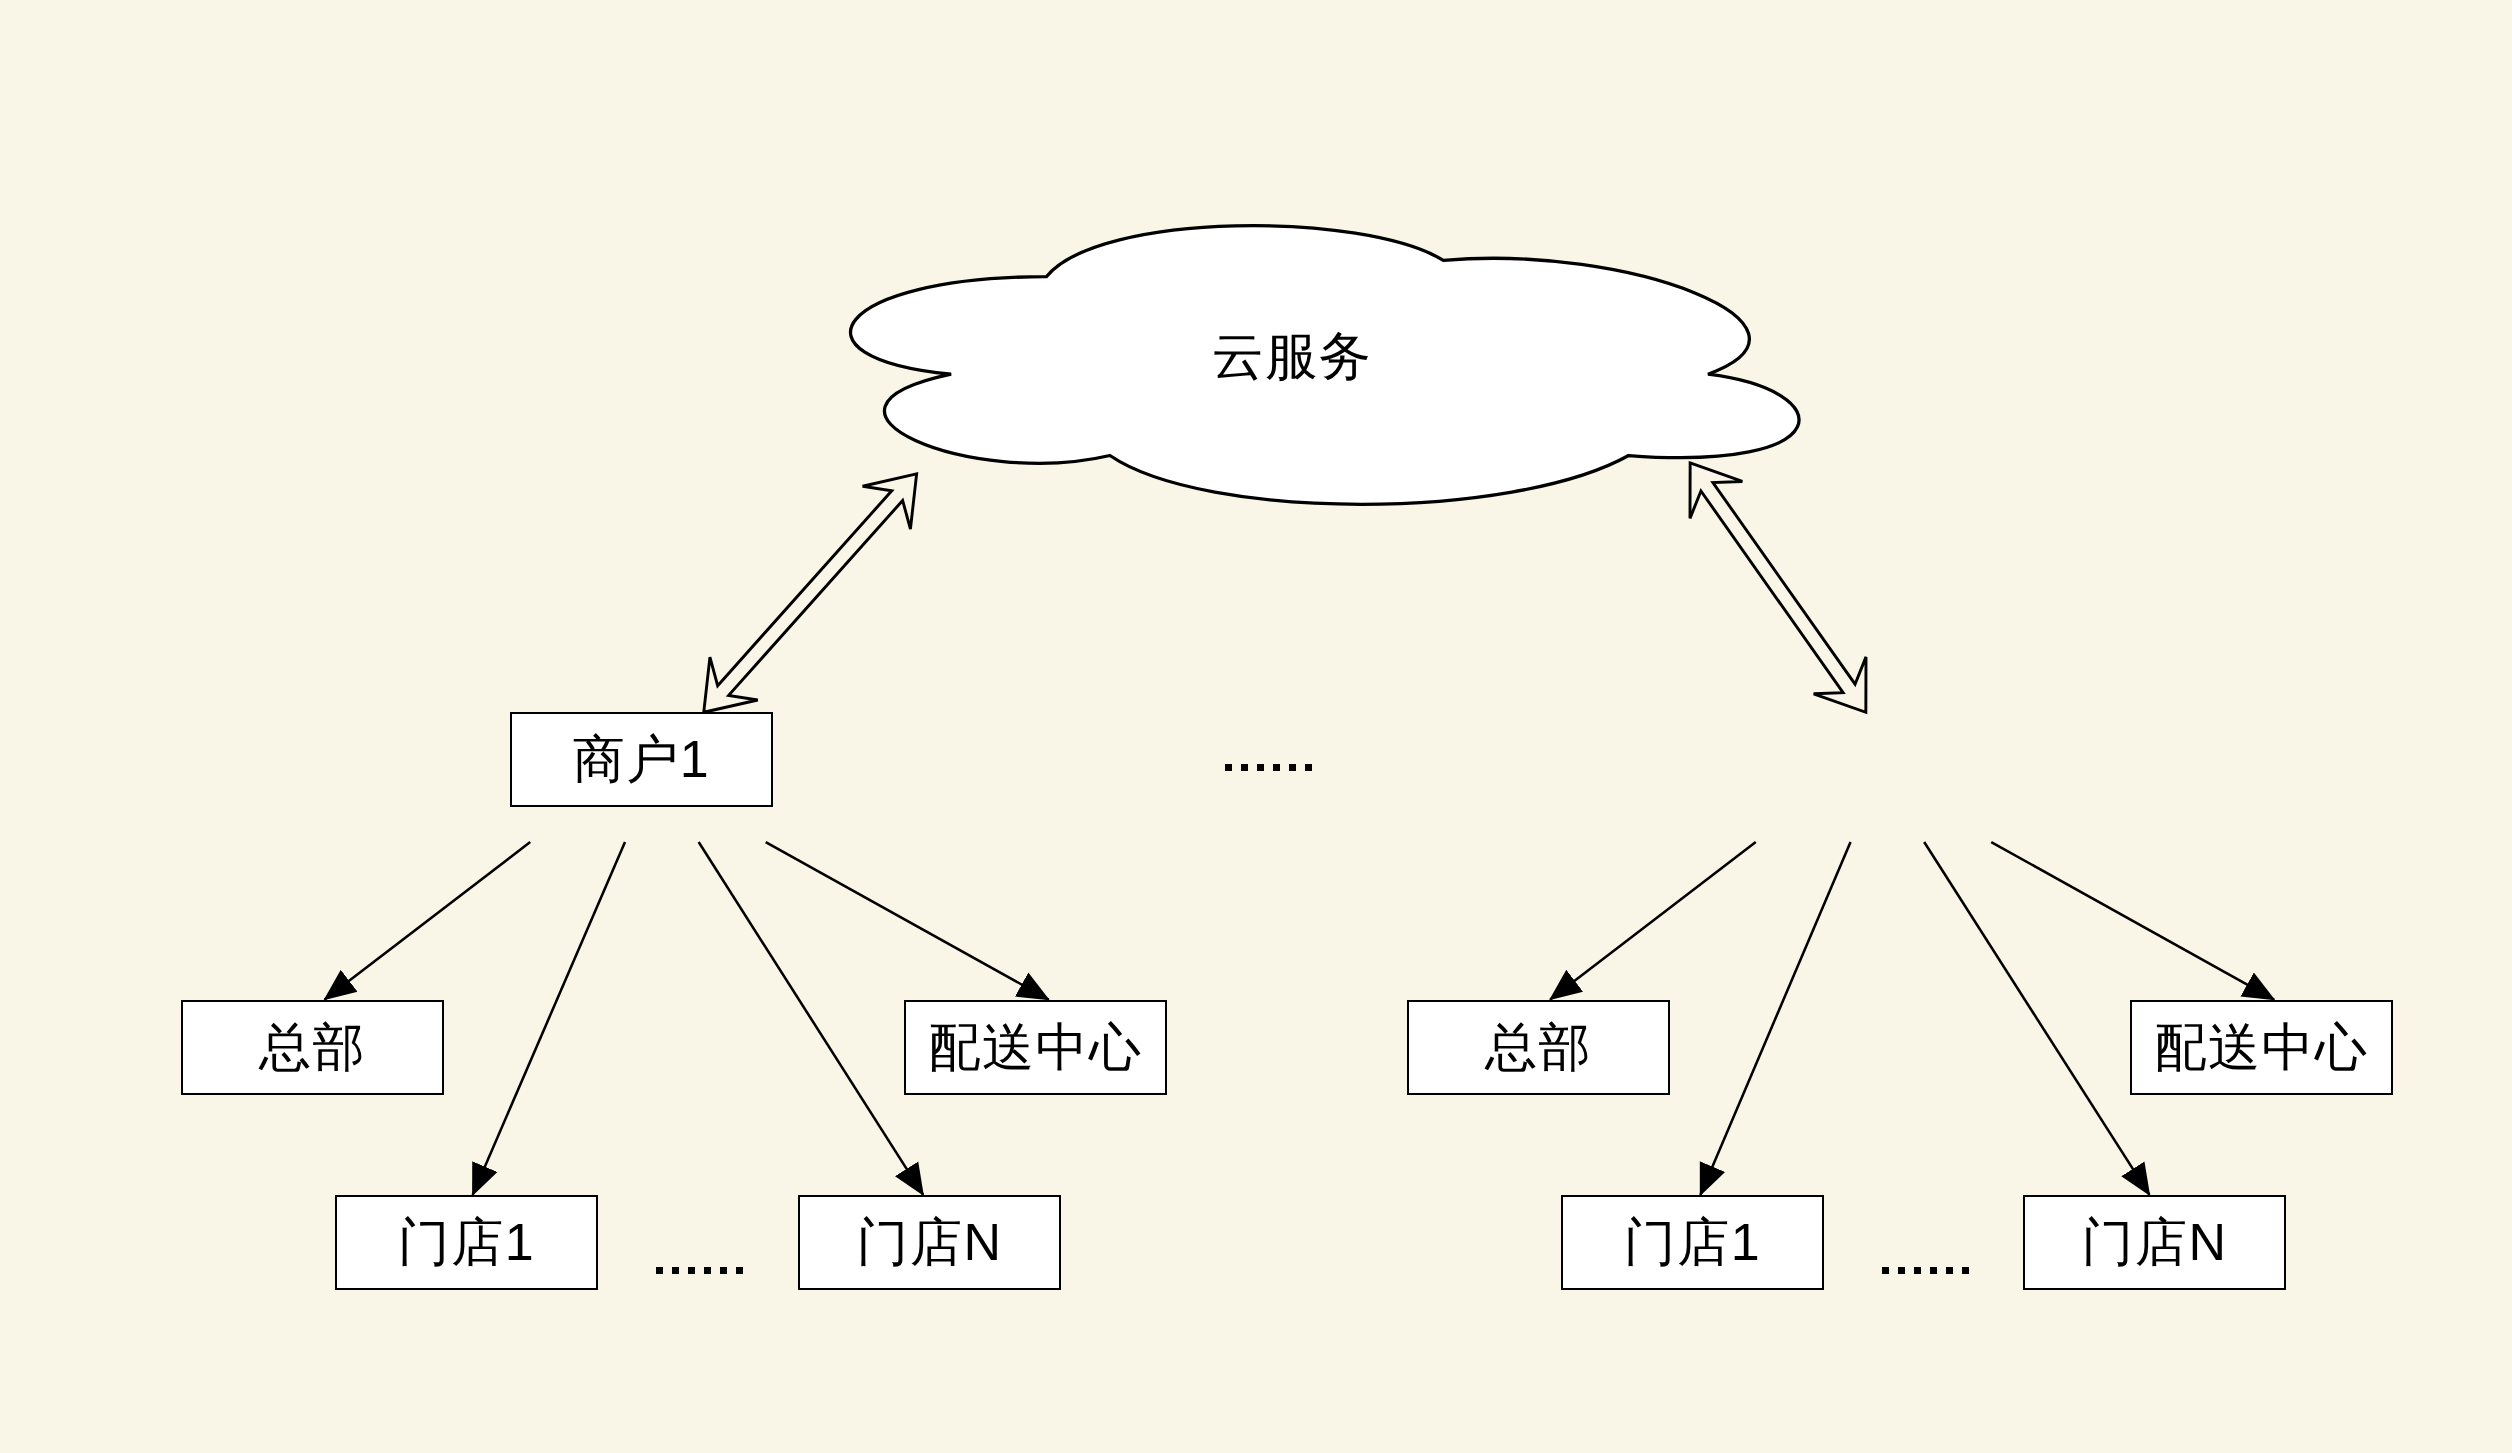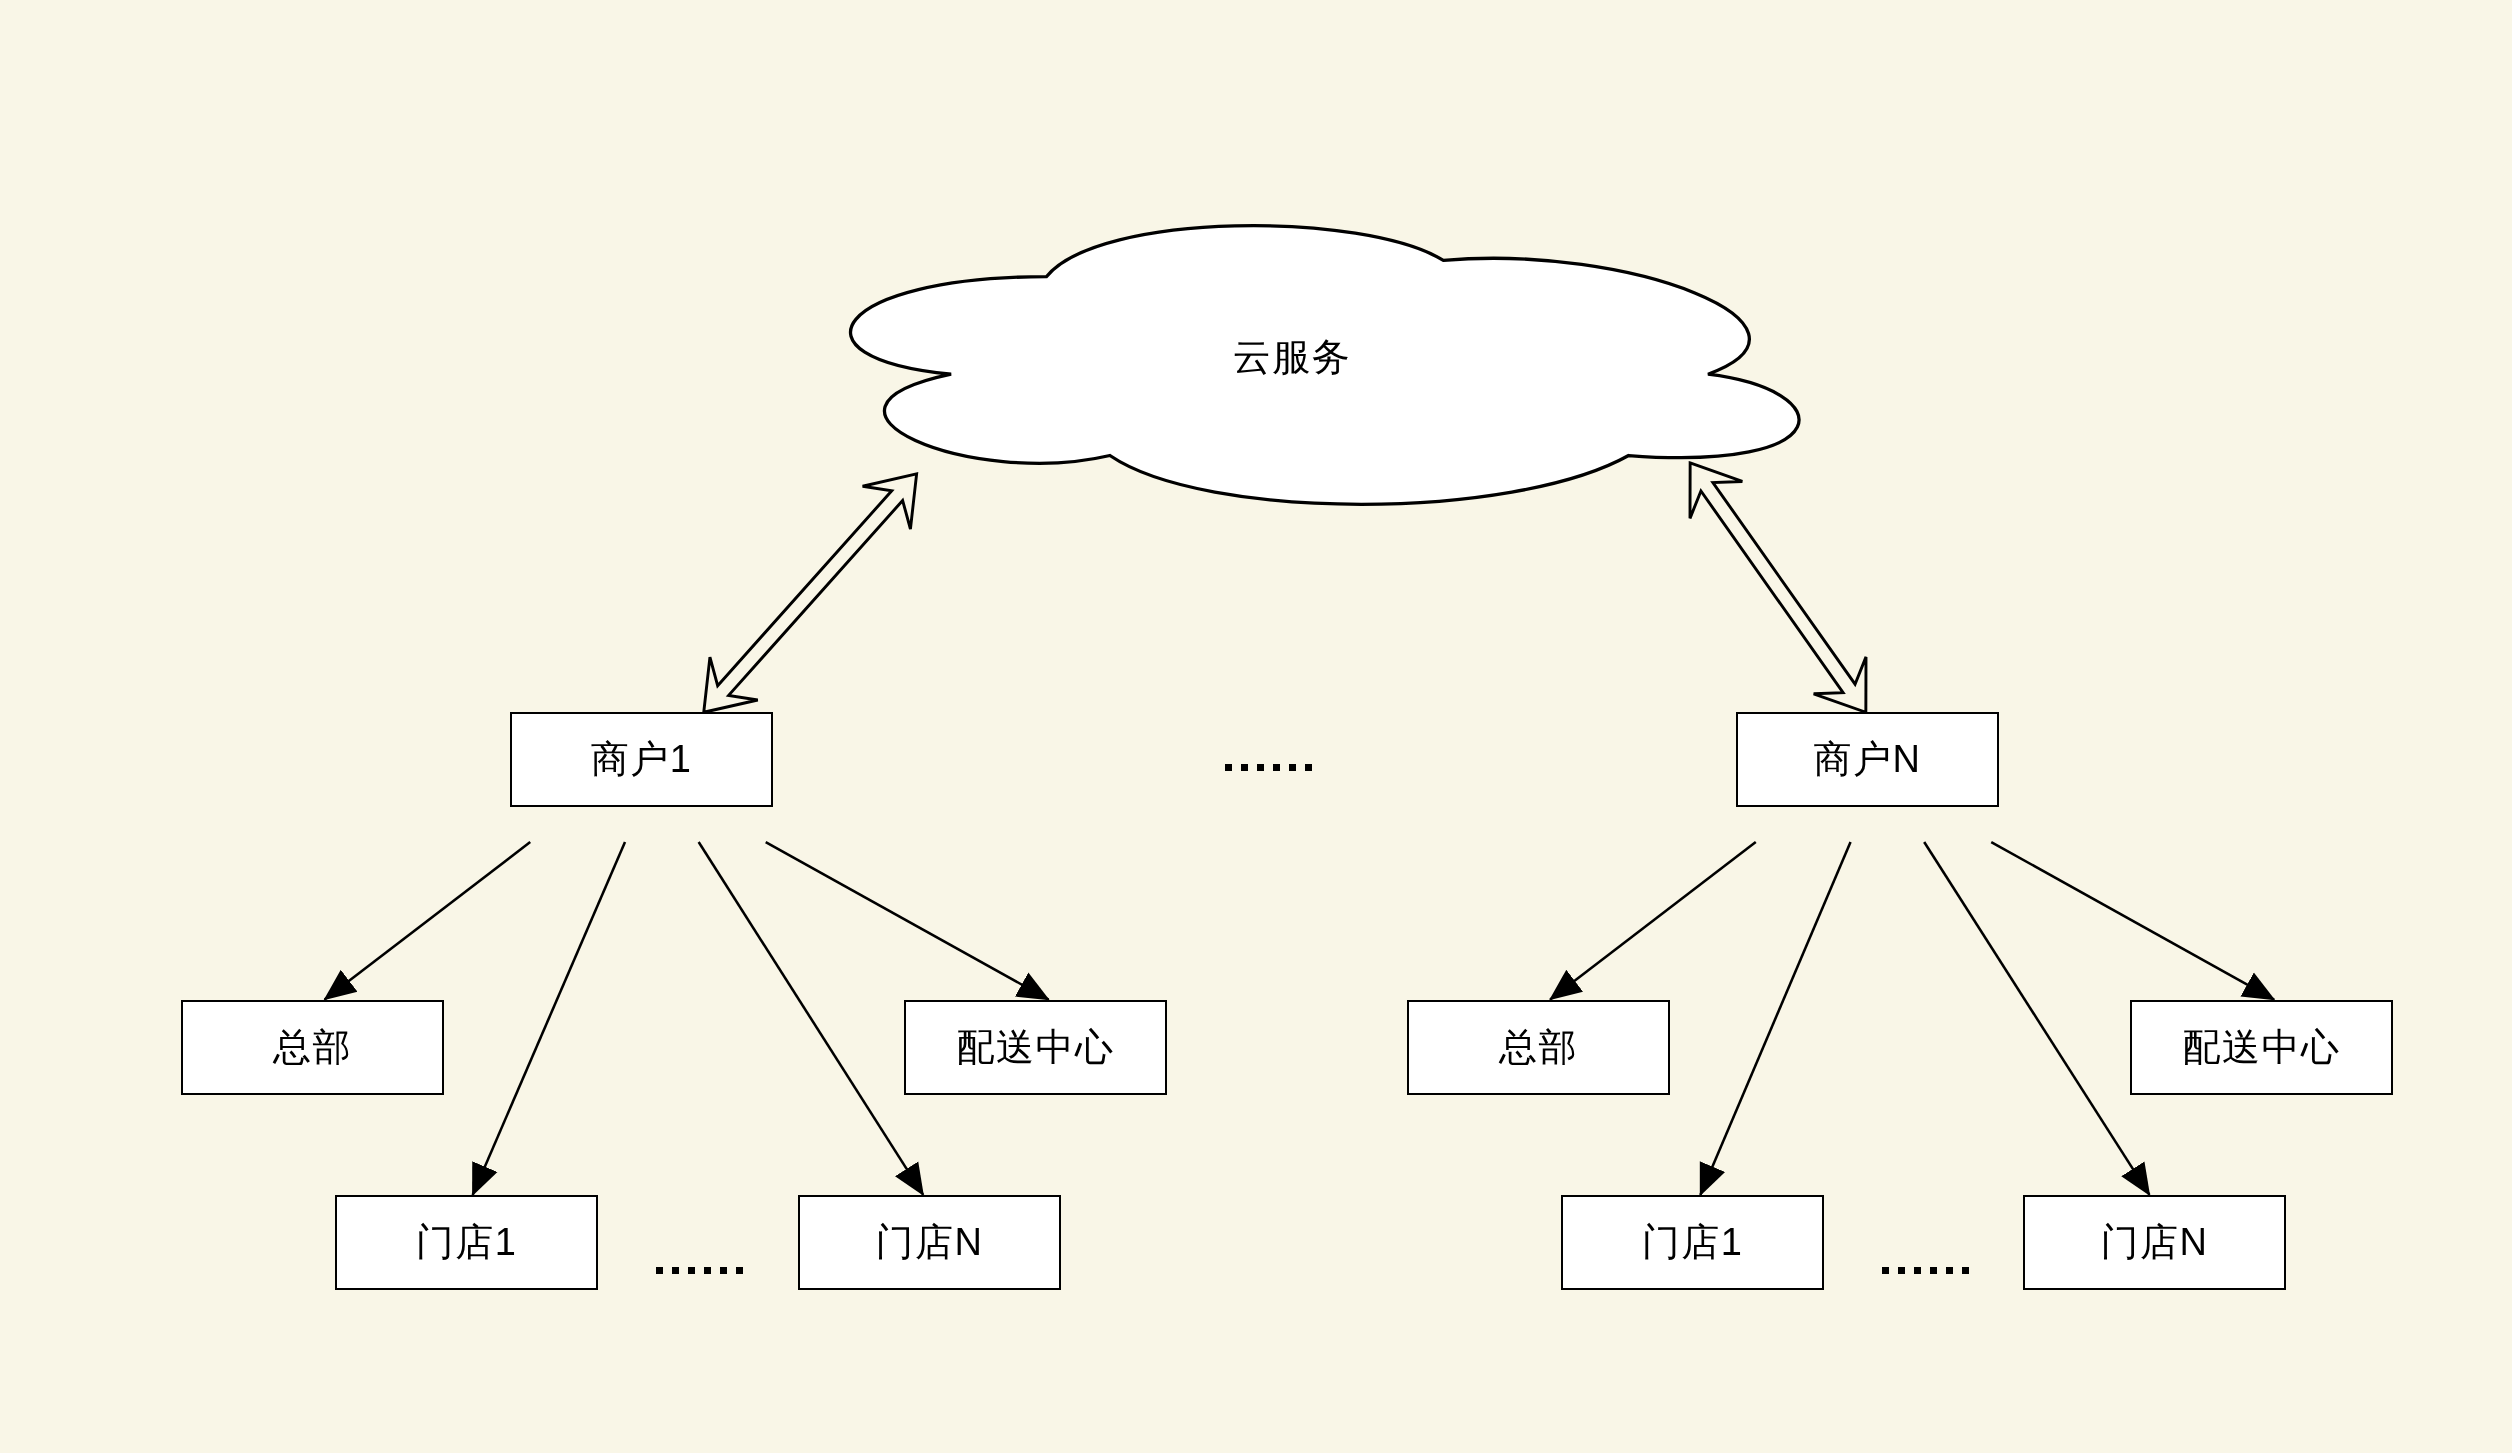--- a/index.html
+++ b/index.html
@@ -29,21 +29,21 @@
     width: 263px;
     height: 95px;
     background: #FFFFFF;
     border: 2.9px solid #000000;
     display: flex;
     align-items: center;
     justify-content: center;
   }
   .node .label,
   .cloud-label {
-    font-size: 38px;
+    font-size: 52px;
     color: #000000;
     white-space: nowrap;
     letter-spacing: 1.5px;
   }
   .cloud-label {
     position: absolute;
     transform: translate(-50%, -50%);
   }
   .ellipsis {
     position: absolute;
@@ -103,23 +103,20 @@
 
   <div class="ellipsis" style="left:1225px; top:764px;" aria-label="……">
     <i class="dot"></i>
     <i class="dot"></i>
     <i class="dot"></i>
     <i class="dot"></i>
     <i class="dot"></i>
     <i class="dot"></i>
   </div>
 
-  <div class="node" style="left:1736px; top:712px;">
-    <span class="label">商户N</span>
-  </div>
 
   <div class="node" style="left:181px; top:1000px;">
     <span class="label">总部</span>
   </div>
 
   <div class="node" style="left:904px; top:1000px;">
     <span class="label">配送中心</span>
   </div>
 
   <div class="node" style="left:335px; top:1195px;">

